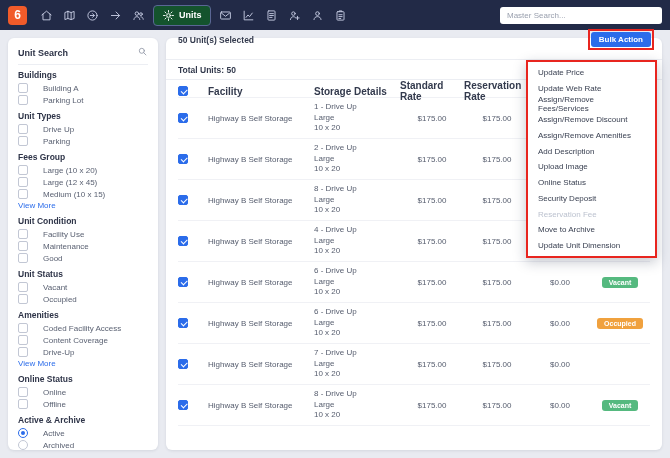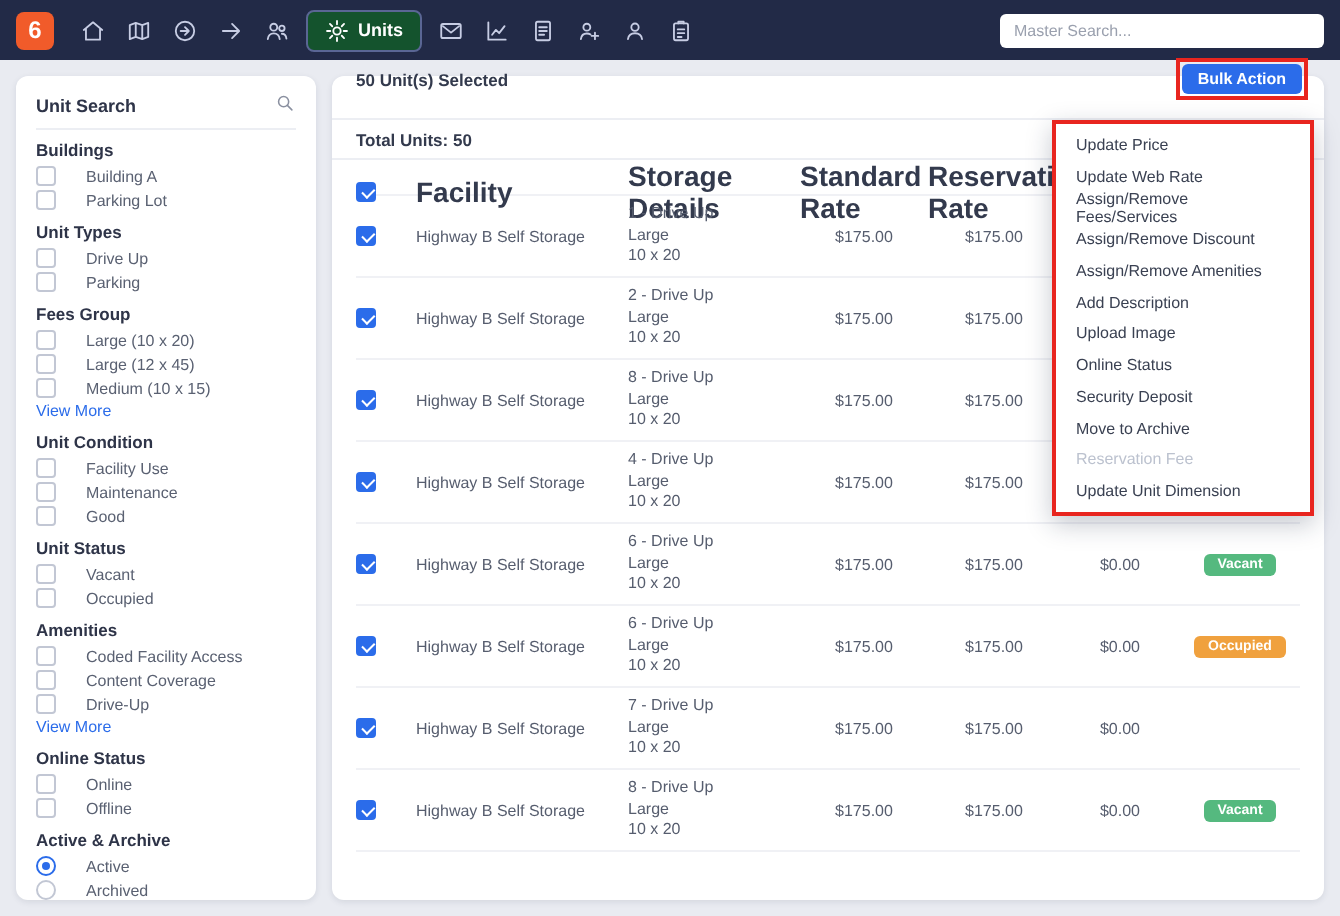--- a/index.html
+++ b/index.html
@@ -36,21 +36,21 @@
   
   .main{position:absolute;left:166px;top:38px;width:496px;height:412px;background:#fff;border-radius:6px;box-shadow:0 1px 3px rgba(25,35,65,.1);}
   .main-top{height:22px;display:flex;align-items:center;justify-content:space-between;padding:0 8px 18px 12px;border-bottom:1px solid #eceef3;}
   .selected-count{font-size:8.5px;font-weight:700;color:#333a4d;}
   .bulk-annotation{border:2px solid var(--annotation-red,#e8251f);padding:1px;display:inline-flex;}
   .bulk-btn{background:var(--accent-blue,#2b6cea);color:#fff;font-size:8px;font-weight:700;border:0;border-radius:3px;padding:3px 8px;font-family:inherit;cursor:pointer;}
   .total-row{height:20px;display:flex;align-items:center;padding:0 12px;font-size:8.5px;font-weight:700;color:#333a4d;border-bottom:1px solid #eceef3;}
   .table{padding:0 12px;}
   .trow{display:grid;grid-template-columns:30px 106px 86px 64px 66px 60px 60px;align-items:center;border-bottom:1px solid #f0f1f5;}
   .trow.thead{height:18px;}
-  .th{font-size:14px;font-weight:700;color:#333a4d;}
+  .th{font-size:10px;font-weight:700;color:#333a4d;}
   .trow.body{height:41px;font-size:8px;color:#565d6e;}
   .cb-cell{display:flex;align-items:center;}
   .facility{padding-right:8px;}
   .details div{line-height:10.5px;}
   .num{text-align:center;}
   .status{text-align:center;}
   .badge{display:inline-block;font-size:7px;font-weight:700;color:#fff;padding:2px 7px;border-radius:3px;}
   .badge.green{background:var(--vacant-green,#55b97f);}
   .badge.orange{background:var(--occupied-orange,#f0a13e);}
 
@@ -428,17 +428,17 @@
   <div class="bulk-menu">
       <div class="menu-item">Update Price</div>
       <div class="menu-item">Update Web Rate</div>
       <div class="menu-item">Assign/Remove Fees/Services</div>
       <div class="menu-item">Assign/Remove Discount</div>
       <div class="menu-item">Assign/Remove Amenities</div>
       <div class="menu-item">Add Description</div>
       <div class="menu-item">Upload Image</div>
       <div class="menu-item">Online Status</div>
       <div class="menu-item">Security Deposit</div>
+      <div class="menu-item disabled">Reservation Fee</div>
       <div class="menu-item">Move to Archive</div>
-      <div class="menu-item disabled">Reservation Fee</div>
       <div class="menu-item">Update Unit Dimension</div>
     </div>
 </div>
 
 </body></html>

